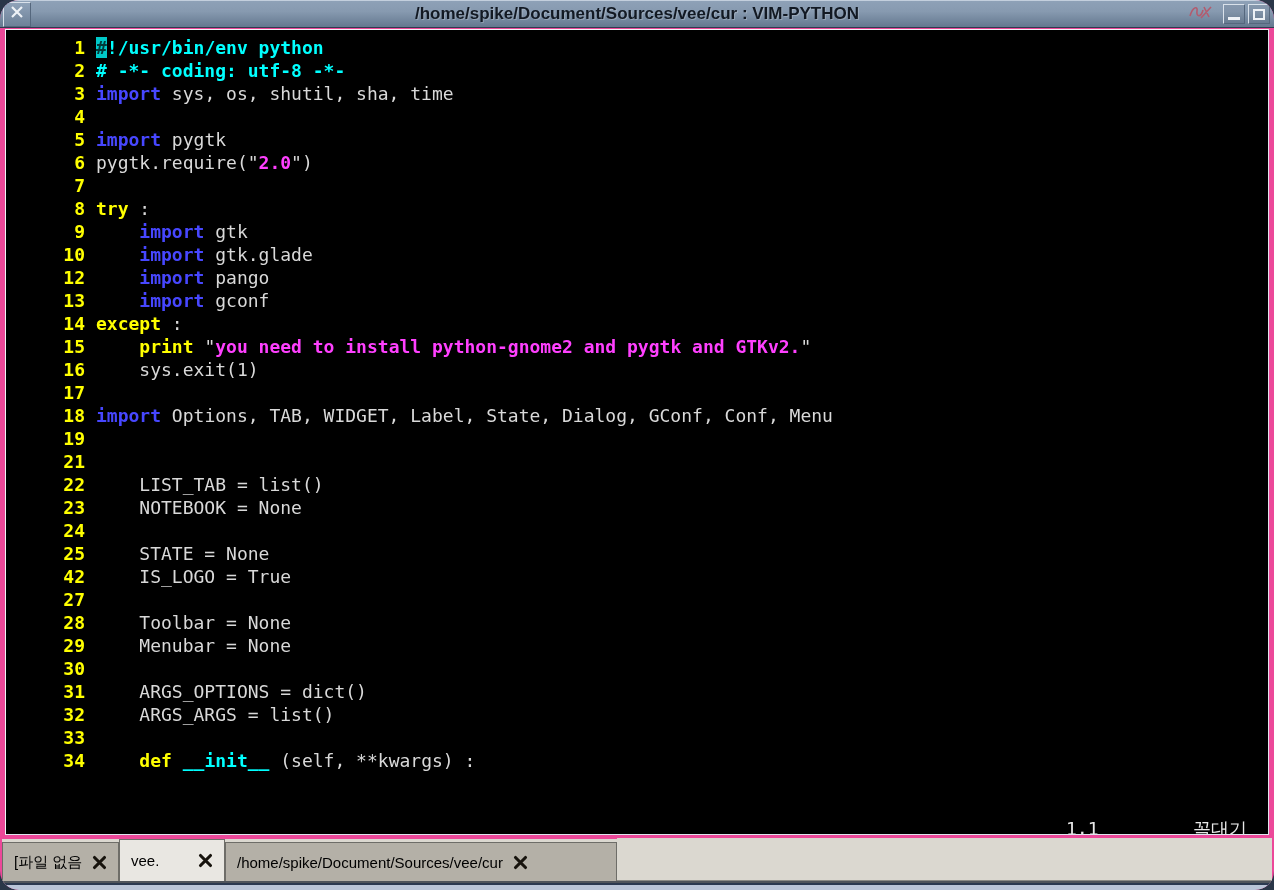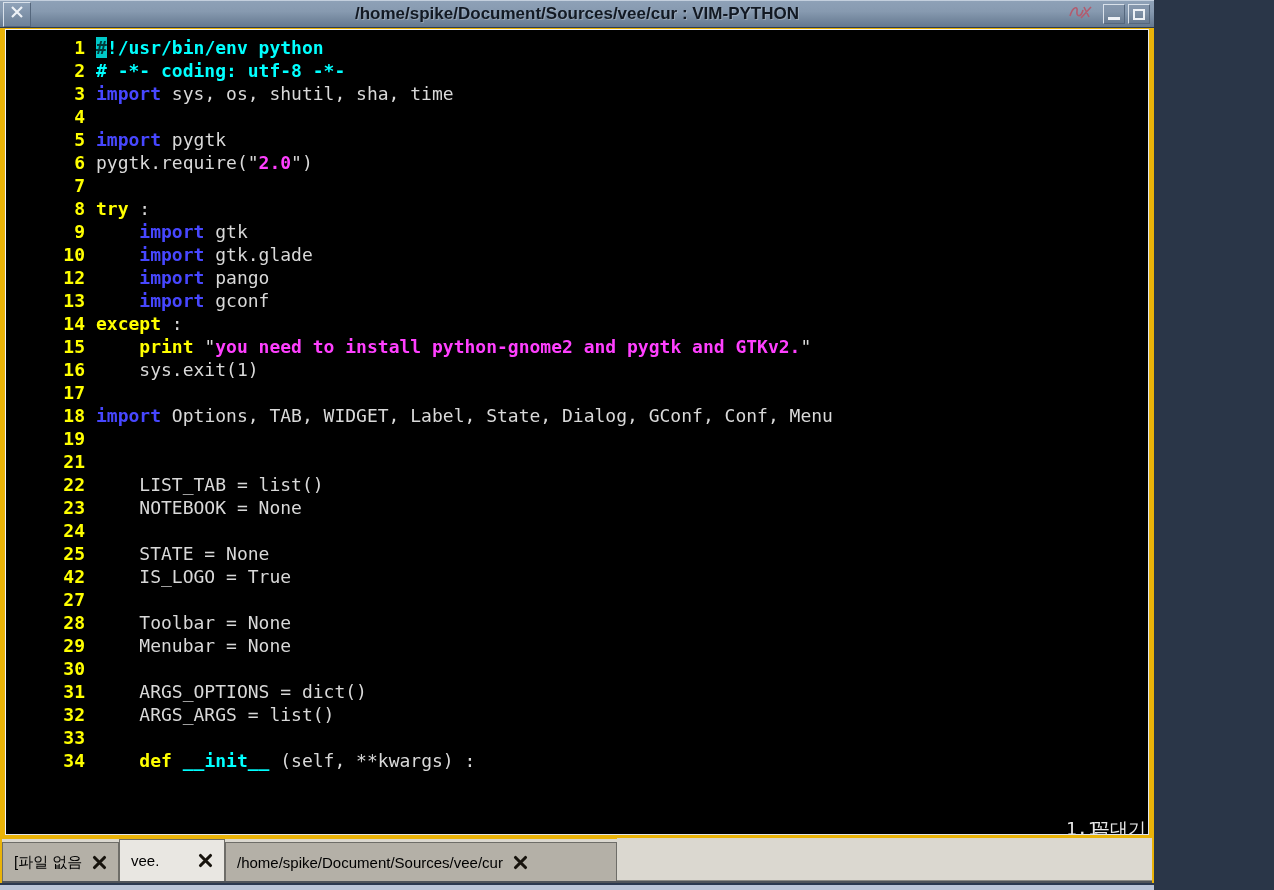--- a/index.html
+++ b/index.html
@@ -1,16 +1,16 @@
 <!DOCTYPE html>
 <html><head>
 <meta charset="utf-8">
 <style>
   html,body{margin:0;padding:0;background:#2a3648;}
-  .window{width:1154px;height:890px;background:#eab308;position:relative;font-family:"Liberation Sans",sans-serif;box-sizing:border-box;overflow:hidden;}
+  .window{width:1274px;height:890px;background:#ec4899;position:relative;font-family:"Liberation Sans",sans-serif;box-sizing:border-box;overflow:hidden;border-radius:19px;}
   
   .titlebar{height:28px;background:linear-gradient(#8ea1b7,#879ab0 40%,#64788f);border-top:1px solid #c3cfdd;border-bottom:1px solid #2e3c50;box-sizing:border-box;display:flex;align-items:center;position:relative;}
   .tb-close{width:26px;height:23px;margin-left:3px;border:1px solid #d9e1ea;border-right-color:#55677d;border-bottom-color:#55677d;background:linear-gradient(#90a3b9,#6d8198);display:flex;align-items:center;justify-content:center;}
   .tb-title{position:absolute;left:0;right:0;text-align:center;font-size:17px;font-weight:bold;color:#121923;text-shadow:1px 1px 0 rgba(255,255,255,0.22);pointer-events:none;}
   .tb-controls{margin-left:auto;display:flex;align-items:center;gap:3px;margin-right:4px;}
   .tb-btn{width:22px;height:20px;border:1px solid #d9e1ea;border-right-color:#55677d;border-bottom-color:#55677d;box-sizing:border-box;display:flex;align-items:flex-end;justify-content:center;background:rgba(0,0,0,0.04);}
   .min-bar{width:12px;height:3px;background:#edf1f6;margin-bottom:3px;}
   .max-inner{width:12px;height:11px;border:2px solid #edf1f6;box-sizing:border-box;margin-bottom:3px;}
   
   .mid{padding:1px 5px 4px 5px;}
@@ -21,21 +21,21 @@
   .lc{margin-left:11px;}
   .c{color:#00ffff;font-weight:bold;}
   .k{color:#4747ff;font-weight:bold;}
   .s{color:#ffff00;font-weight:bold;}
   .str{color:#ff40ff;font-weight:bold;}
   .fn{color:#00ffff;font-weight:bold;}
   .n{color:#d9d9d9;text-align:center;}
   .cur{background:#00c9c9;color:#013a3a;font-weight:bold;}
   .ruler{position:absolute;top:787px;left:0;right:0;height:23px;color:#e8e8e8;}
   .ruler .pos{position:absolute;left:1060px;}
-  .ruler .scr{position:absolute;right:2px;font-family:"DejaVu Sans Mono","Liberation Sans",sans-serif;}
+  .ruler .scr{position:absolute;right:21px;font-family:"DejaVu Sans Mono","Liberation Sans",sans-serif;}
   
   .tabrow{padding:0 2px;height:44px;}
   .tabbar{height:44px;background:#dbd8d0;display:flex;align-items:flex-end;border-bottom:2px solid #4f545b;box-sizing:border-box;}
   .tab{display:flex;align-items:center;box-sizing:border-box;padding:0 11px;overflow:hidden;white-space:nowrap;font-size:15px;color:#000;gap:10px;}
   .tab.inactive{height:39px;background:#b4b0a7;border:1px solid #6e6d68;border-bottom:none;}
   .tab.active{height:42px;background:#e9e7e2;border:1px solid #6e6d68;border-bottom:none;gap:40px;}
   .tab-label{overflow:hidden;text-overflow:clip;}
   .tab-x{flex:none;display:flex;align-items:center;}
   .tab-filler{flex:1;height:42px;background:#dbd8d0;border-bottom:1px solid #8a8a85;}
   .bottom-frame{height:7px;background:#b9c4d7;border-top:2px solid #2b3950;box-sizing:border-box;}

